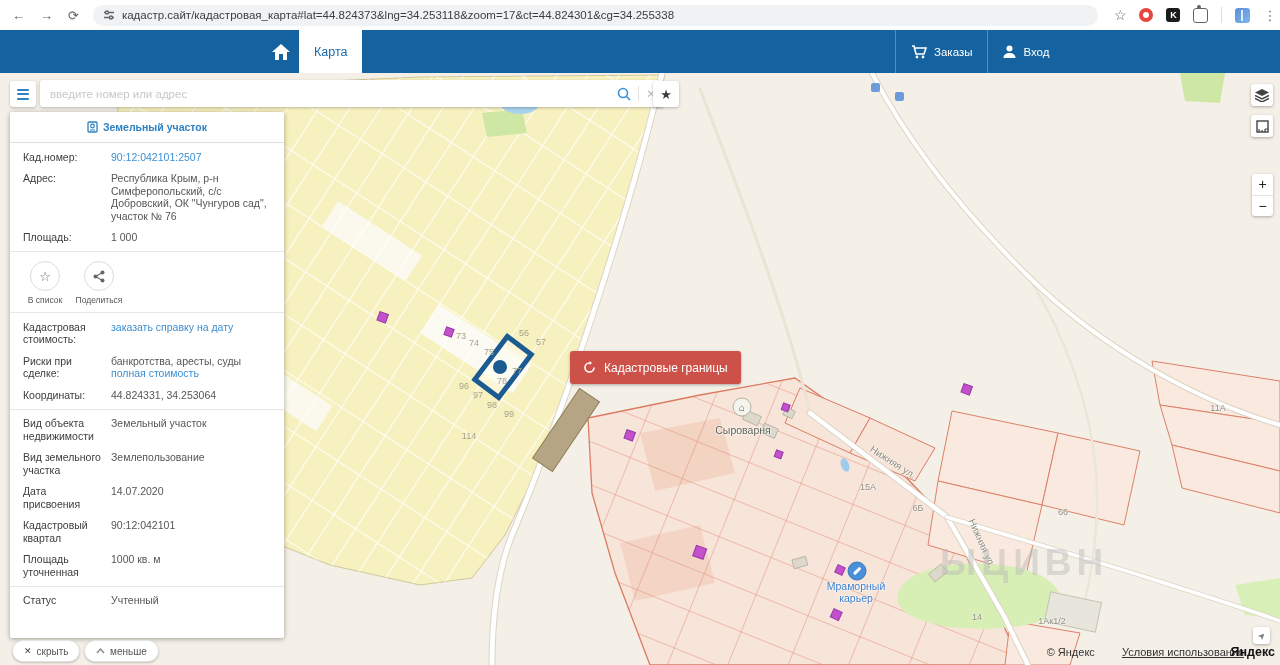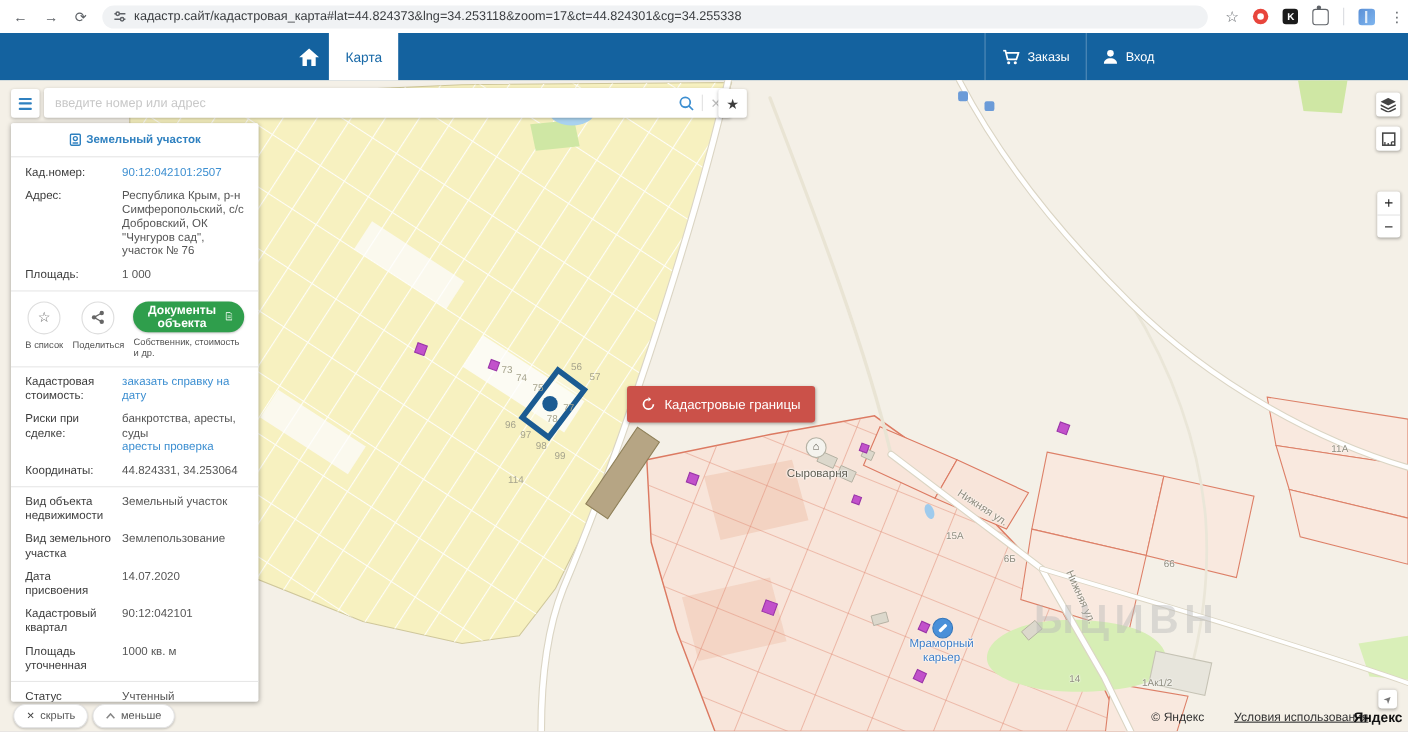--- a/index.html
+++ b/index.html
@@ -81,21 +81,21 @@
              box-shadow:0 1px 3px rgba(0,0,0,.25);display:flex;align-items:center;padding:0 8px;}
   .searchbox input{flex:1;border:none;outline:none;font-size:11.5px;font-family:inherit;color:#444;background:transparent;}
   .searchbox input::placeholder{color:#c8c8c8;}
   .sdiv{width:1px;height:15px;background:#e2e2e2;margin:0 7px;}
   .sx{color:#bdbdbd;font-size:12px;cursor:pointer;}
   .fav-btn{position:absolute;left:653px;top:81px;width:26px;height:26px;background:#fff;border-radius:3px;
            box-shadow:0 1px 3px rgba(0,0,0,.25);display:flex;align-items:center;justify-content:center;
            font-size:13px;color:#3c3c3c;cursor:pointer;}
 
   
-  .panel{position:absolute;left:10px;top:112px;width:225px;height:526px;background:#fff;border-radius:2px;
+  .panel{position:absolute;left:10px;top:112px;width:274px;height:526px;background:#fff;border-radius:2px;
          box-shadow:0 1px 5px rgba(0,0,0,.35);overflow:hidden;font-size:10.5px;}
   .panel-tabs{display:flex;height:30px;border-bottom:1px solid #e0e0e0;}
   .ptab{flex:1;display:flex;align-items:center;justify-content:center;gap:5px;font-size:10.5px;cursor:pointer;}
   .ptab.active{color:#2f81c0;font-weight:bold;background:#fff;}
   .ptab.inactive{background:#ececec;color:#a9a9a9;border-left:1px solid #ddd;}
   .panel-body{padding:3px 13px 0 13px;}
   .info-row{display:flex;gap:6px;padding:4.5px 0;}
   .info-label{width:82px;flex:none;color:#3d3d3d;line-height:12.5px;}
   .info-value{flex:1;color:#565656;line-height:12.5px;}
   .info-value .link{color:#3d8fd1;text-decoration:none;display:block;cursor:pointer;}
@@ -408,44 +408,34 @@
           <button class="circle-btn">
             <svg width="12" height="13" viewBox="0 0 12 13">
               <circle cx="9.5" cy="2.5" r="2" fill="#666"></circle>
                 <circle cx="2.5" cy="6.5" r="2" fill="#666"></circle>
                 <circle cx="9.5" cy="10.5" r="2" fill="#666"></circle>
               <path d="M2.5 6.5 L9.5 2.5 M2.5 6.5 L9.5 10.5" stroke="#666" stroke-width="1.1"></path>
             </svg>
           </button>
           <div class="act-cap">Поделиться</div>
         </div>
-        <div class="docs-wrap">
-          <button class="docs-btn">
-            <span>Документы объекта</span>
-            <svg width="11" height="13" viewBox="0 0 11 13">
-              <path d="M1 1h6l3 3v8H1z" fill="none" stroke="#fff" stroke-width="1.3"></path>
-              <path d="M3 6h5M3 8.5h5" stroke="#fff" stroke-width="1"></path>
-            </svg>
-          </button>
-          <div class="docs-cap">Собственник, стоимость и др.</div>
-        </div>
       </div>
       <div class="sep"></div>
       <div>
           <div class="info-row">
             <div class="info-label">Кадастровая стоимость:</div>
             <div class="info-value">
               <a class="link" href="#">заказать справку на дату</a>
             </div>
           </div>
           <div class="info-row">
             <div class="info-label">Риски при сделке:</div>
             <div class="info-value">
               <div>банкротства, аресты, суды</div>
-              <a class="link" href="#">аресты проверка</a>
+              <a class="link" href="#">полная стоимость</a>
             </div>
           </div>
           <div class="info-row">
             <div class="info-label">Координаты:</div>
             <div class="info-value">
               <div>44.824331, 34.253064</div>
             </div>
           </div>
         </div>
       <div class="sep"></div>

